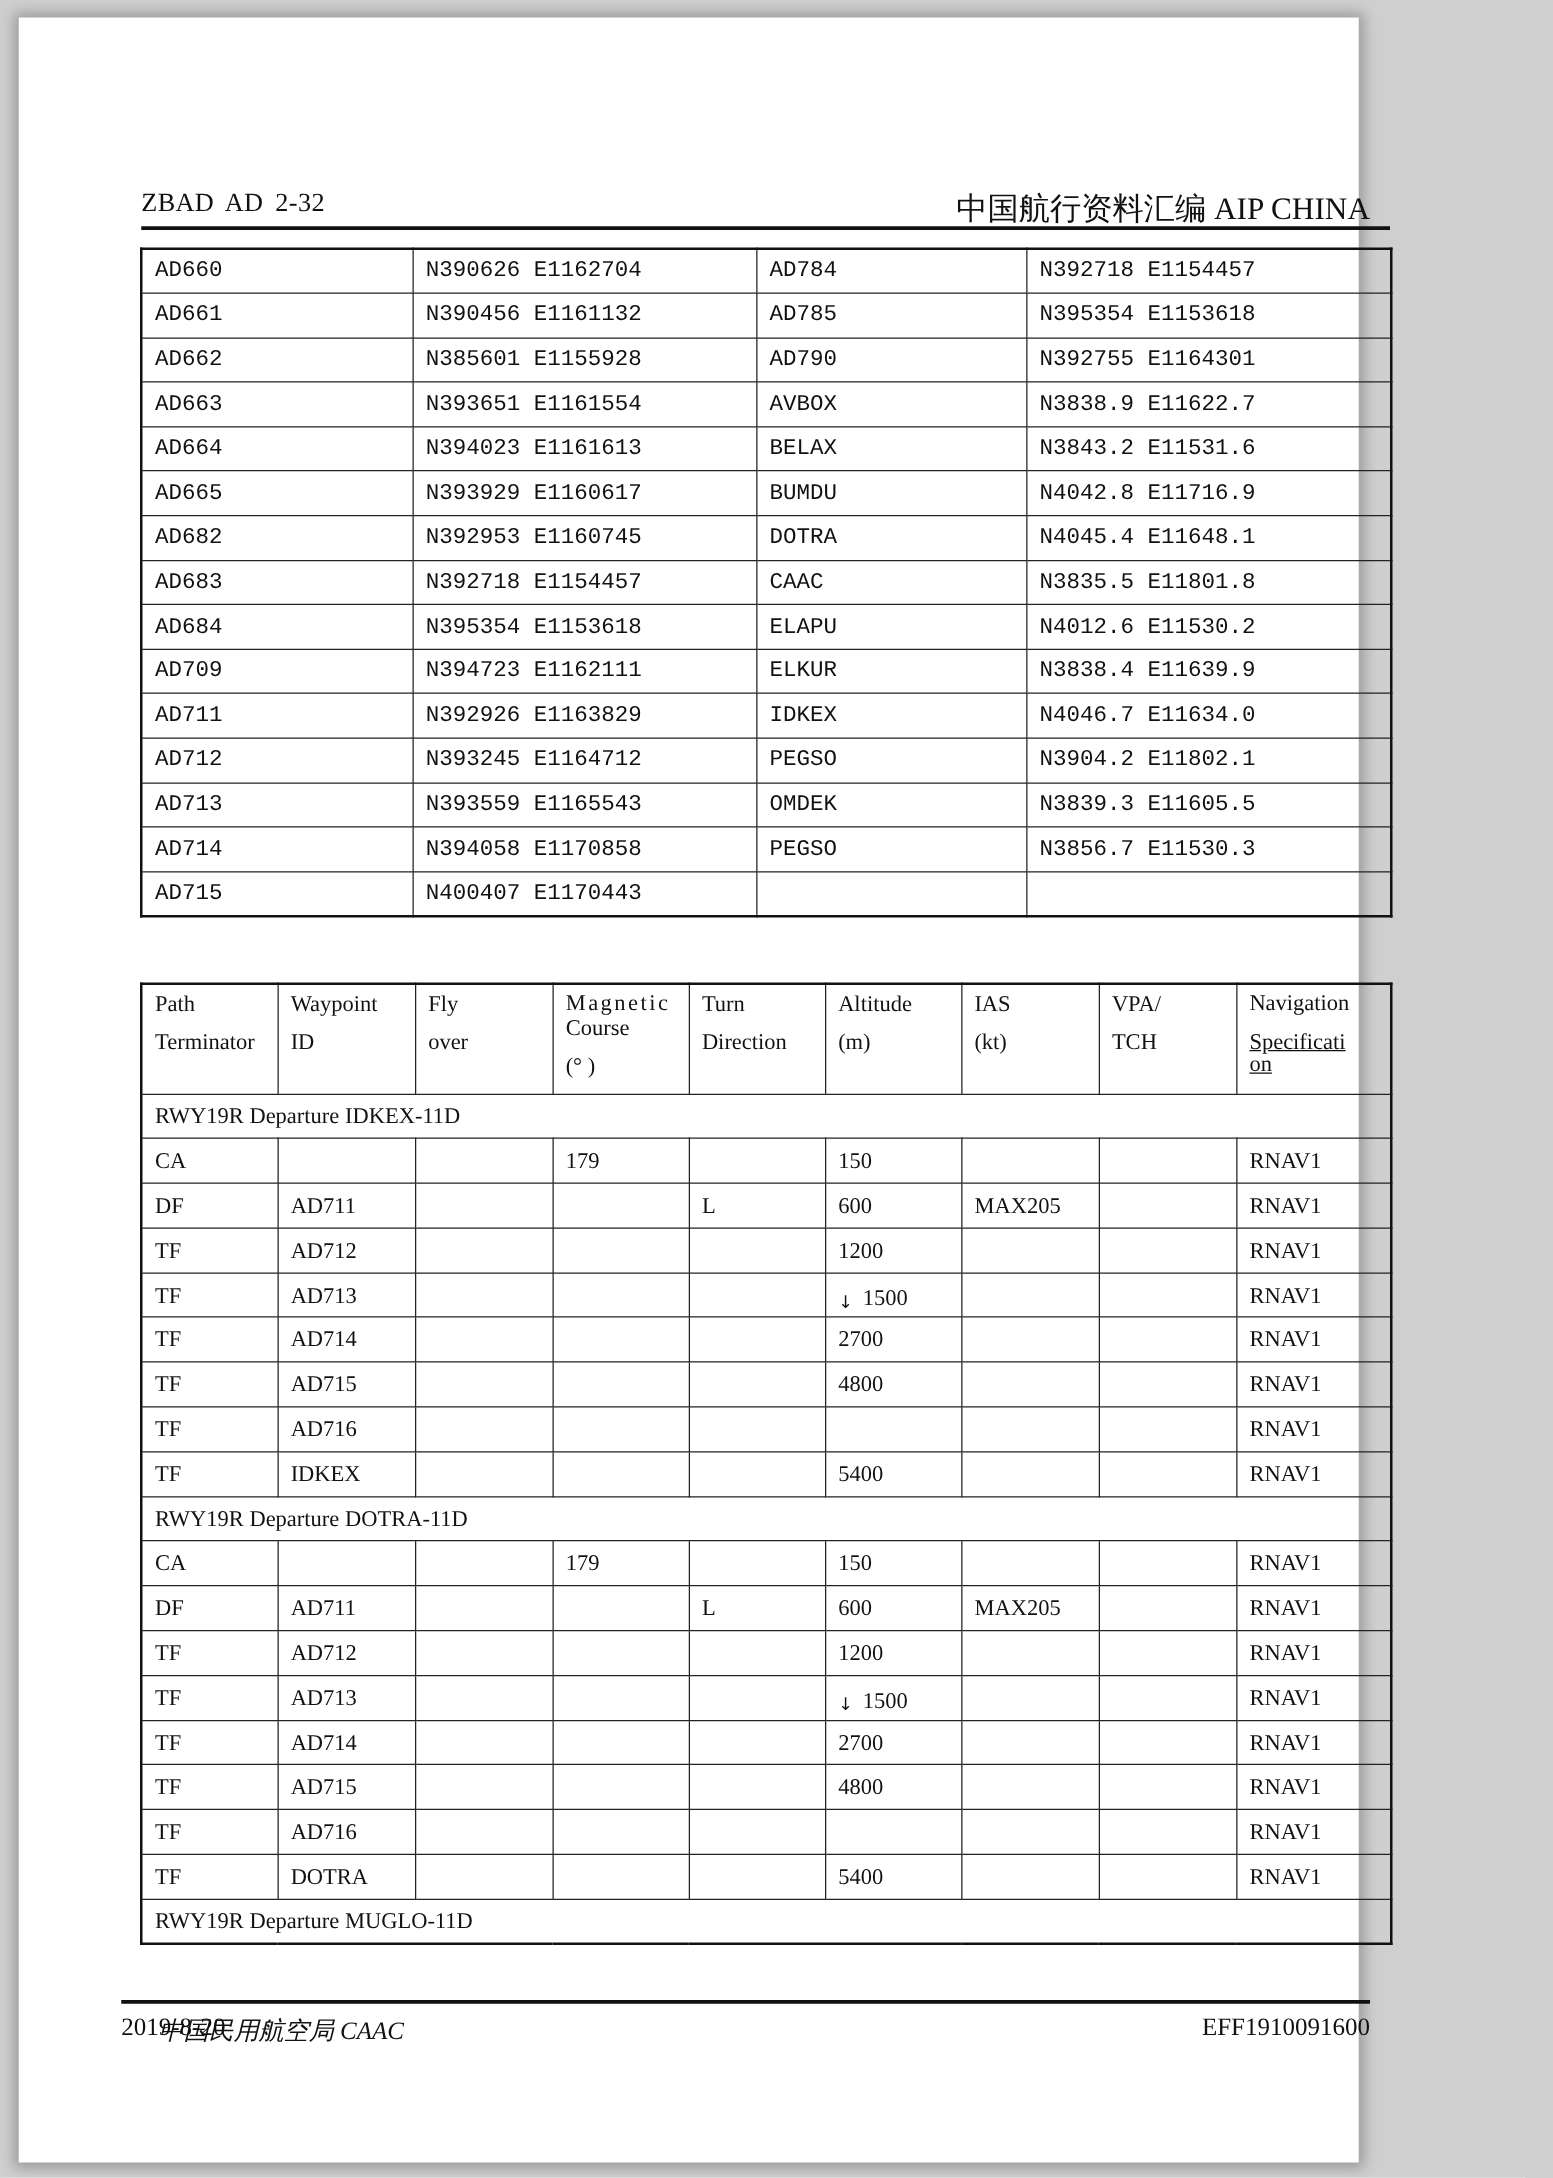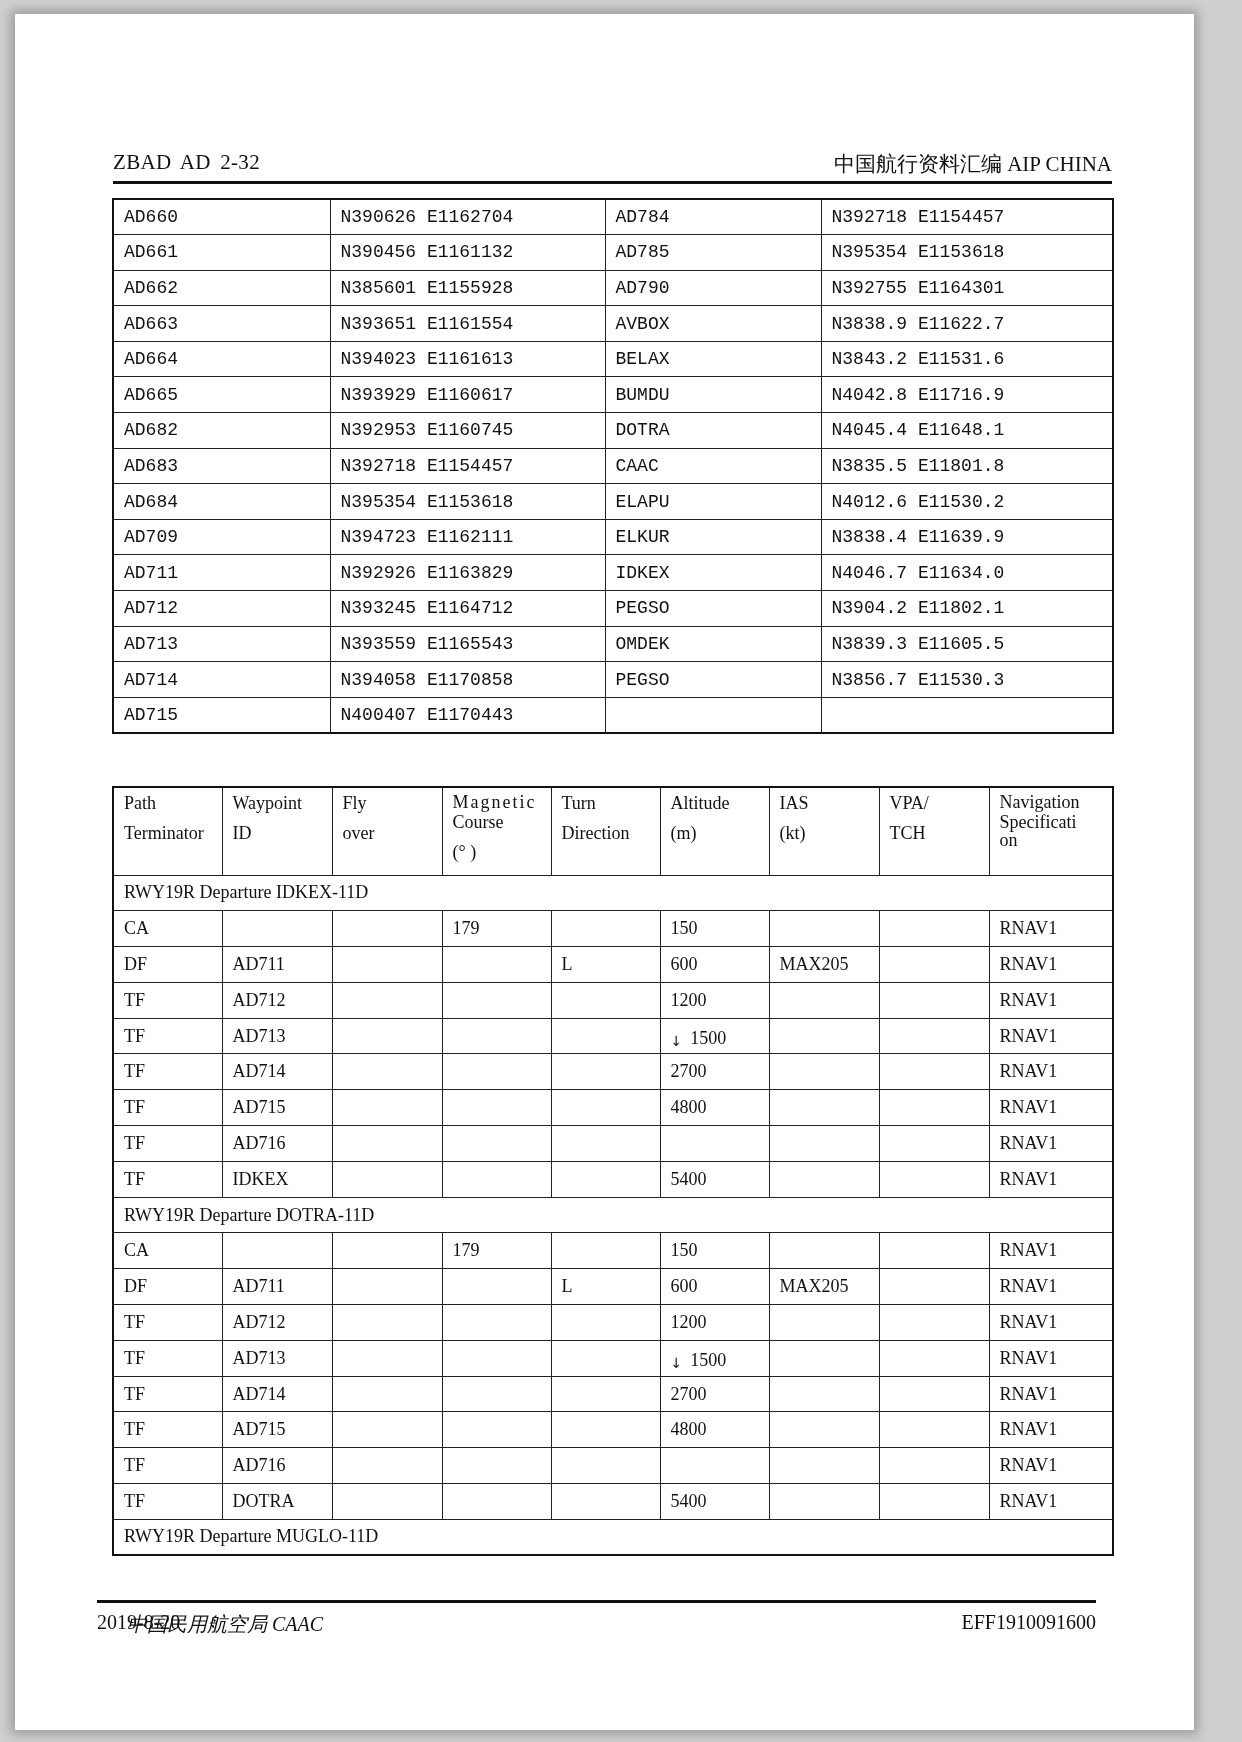--- a/index.html
+++ b/index.html
@@ -1,40 +1,40 @@
 <!DOCTYPE html>
 <html><head>
 <meta charset="utf-8">
 <style>
   * { box-sizing: border-box; margin: 0; padding: 0; }
   html, body { width: 1242px; height: 1742px; background: #cfcfcf; overflow: hidden; }
   body { position: relative; font-family: "Liberation Serif", "DejaVu Serif", serif; color: #111; }
   .page {
-    position: absolute; left: 15px; top: 14px; width: 1179px; height: 1716px;
+    position: absolute; left: 15px; top: 14px; width: 1072px; height: 1716px;
     background: #ffffff;
     box-shadow: 0 0 10px 4px rgba(0,0,0,0.25);
   }
   .hdr {
     position: absolute; left: 98px; top: 140px; width: 999px; height: 30px;
     border-bottom: 3px solid #111;
   }
   .hdr-left { position: absolute; left: 0; top: -4px; font-size: 21px; letter-spacing: 0.3px; word-spacing: 4px; }
-  .hdr-right { position: absolute; right: 0; top: -4px; font-size: 21px; }
+  .hdr-right { position: absolute; right: 16px; top: -4px; font-size: 25px; }
   table { border-collapse: collapse; position: absolute; table-layout: fixed; }
   td { font-size: 18px; padding: 0 0 0 10px; vertical-align: middle; white-space: nowrap; border: 1px solid #222; }
   .t1 { left: 97px; top: 184px; width: 1000px; border: 2.5px solid #111; font-family: Liberation Mono, monospace; }
   .t1 td { height: 35.6px; }
   .t2 { left: 97px; top: 772px; width: 1000px; border: 2.5px solid #111; }
   .t2 td { height: 35.8px; }
   .t2 .head td { height: 88px; vertical-align: top; white-space: normal; line-height: 30px; }
   .t2 .head td.nav { line-height: 20px; padding-top: 4px; }
   .t2 .head td.mag { line-height: 20px; padding-top: 4px; }
   .t2 .head .mag .l1 { letter-spacing: 2px; display: block; }
   .t2 .head .mag .l3 { display: block; margin-top: 10px; }
-  .t2 .head .nav .l2 { display: block; margin-top: 1px; line-height: 18px; }
+  .t2 .head .nav .l2 { display: block; margin-top: 12px; line-height: 18px; text-decoration: underline; }
   .t2 td.section { padding-left: 10px; }
   .arrow { font-family: "DejaVu Sans", sans-serif; font-size: 14px; margin-right: 8px; position: relative; top: 2px; }
   .alt-down { padding-top: 4px; }
   .ftr {
     position: absolute; left: 82px; top: 1586px; width: 999px; height: 30px;
     border-top: 3px solid #111;
   }
   .ftr-left { position: absolute; left: 0; top: 8px; font-size: 20px; }
   .ftr-center { position: absolute; left: 0; right: 0; top: 8px; text-align: left; font-size: 20px; padding-left: 30px; font-style: italic; }
   .ftr-right { position: absolute; right: 0; top: 8px; font-size: 20px; }

